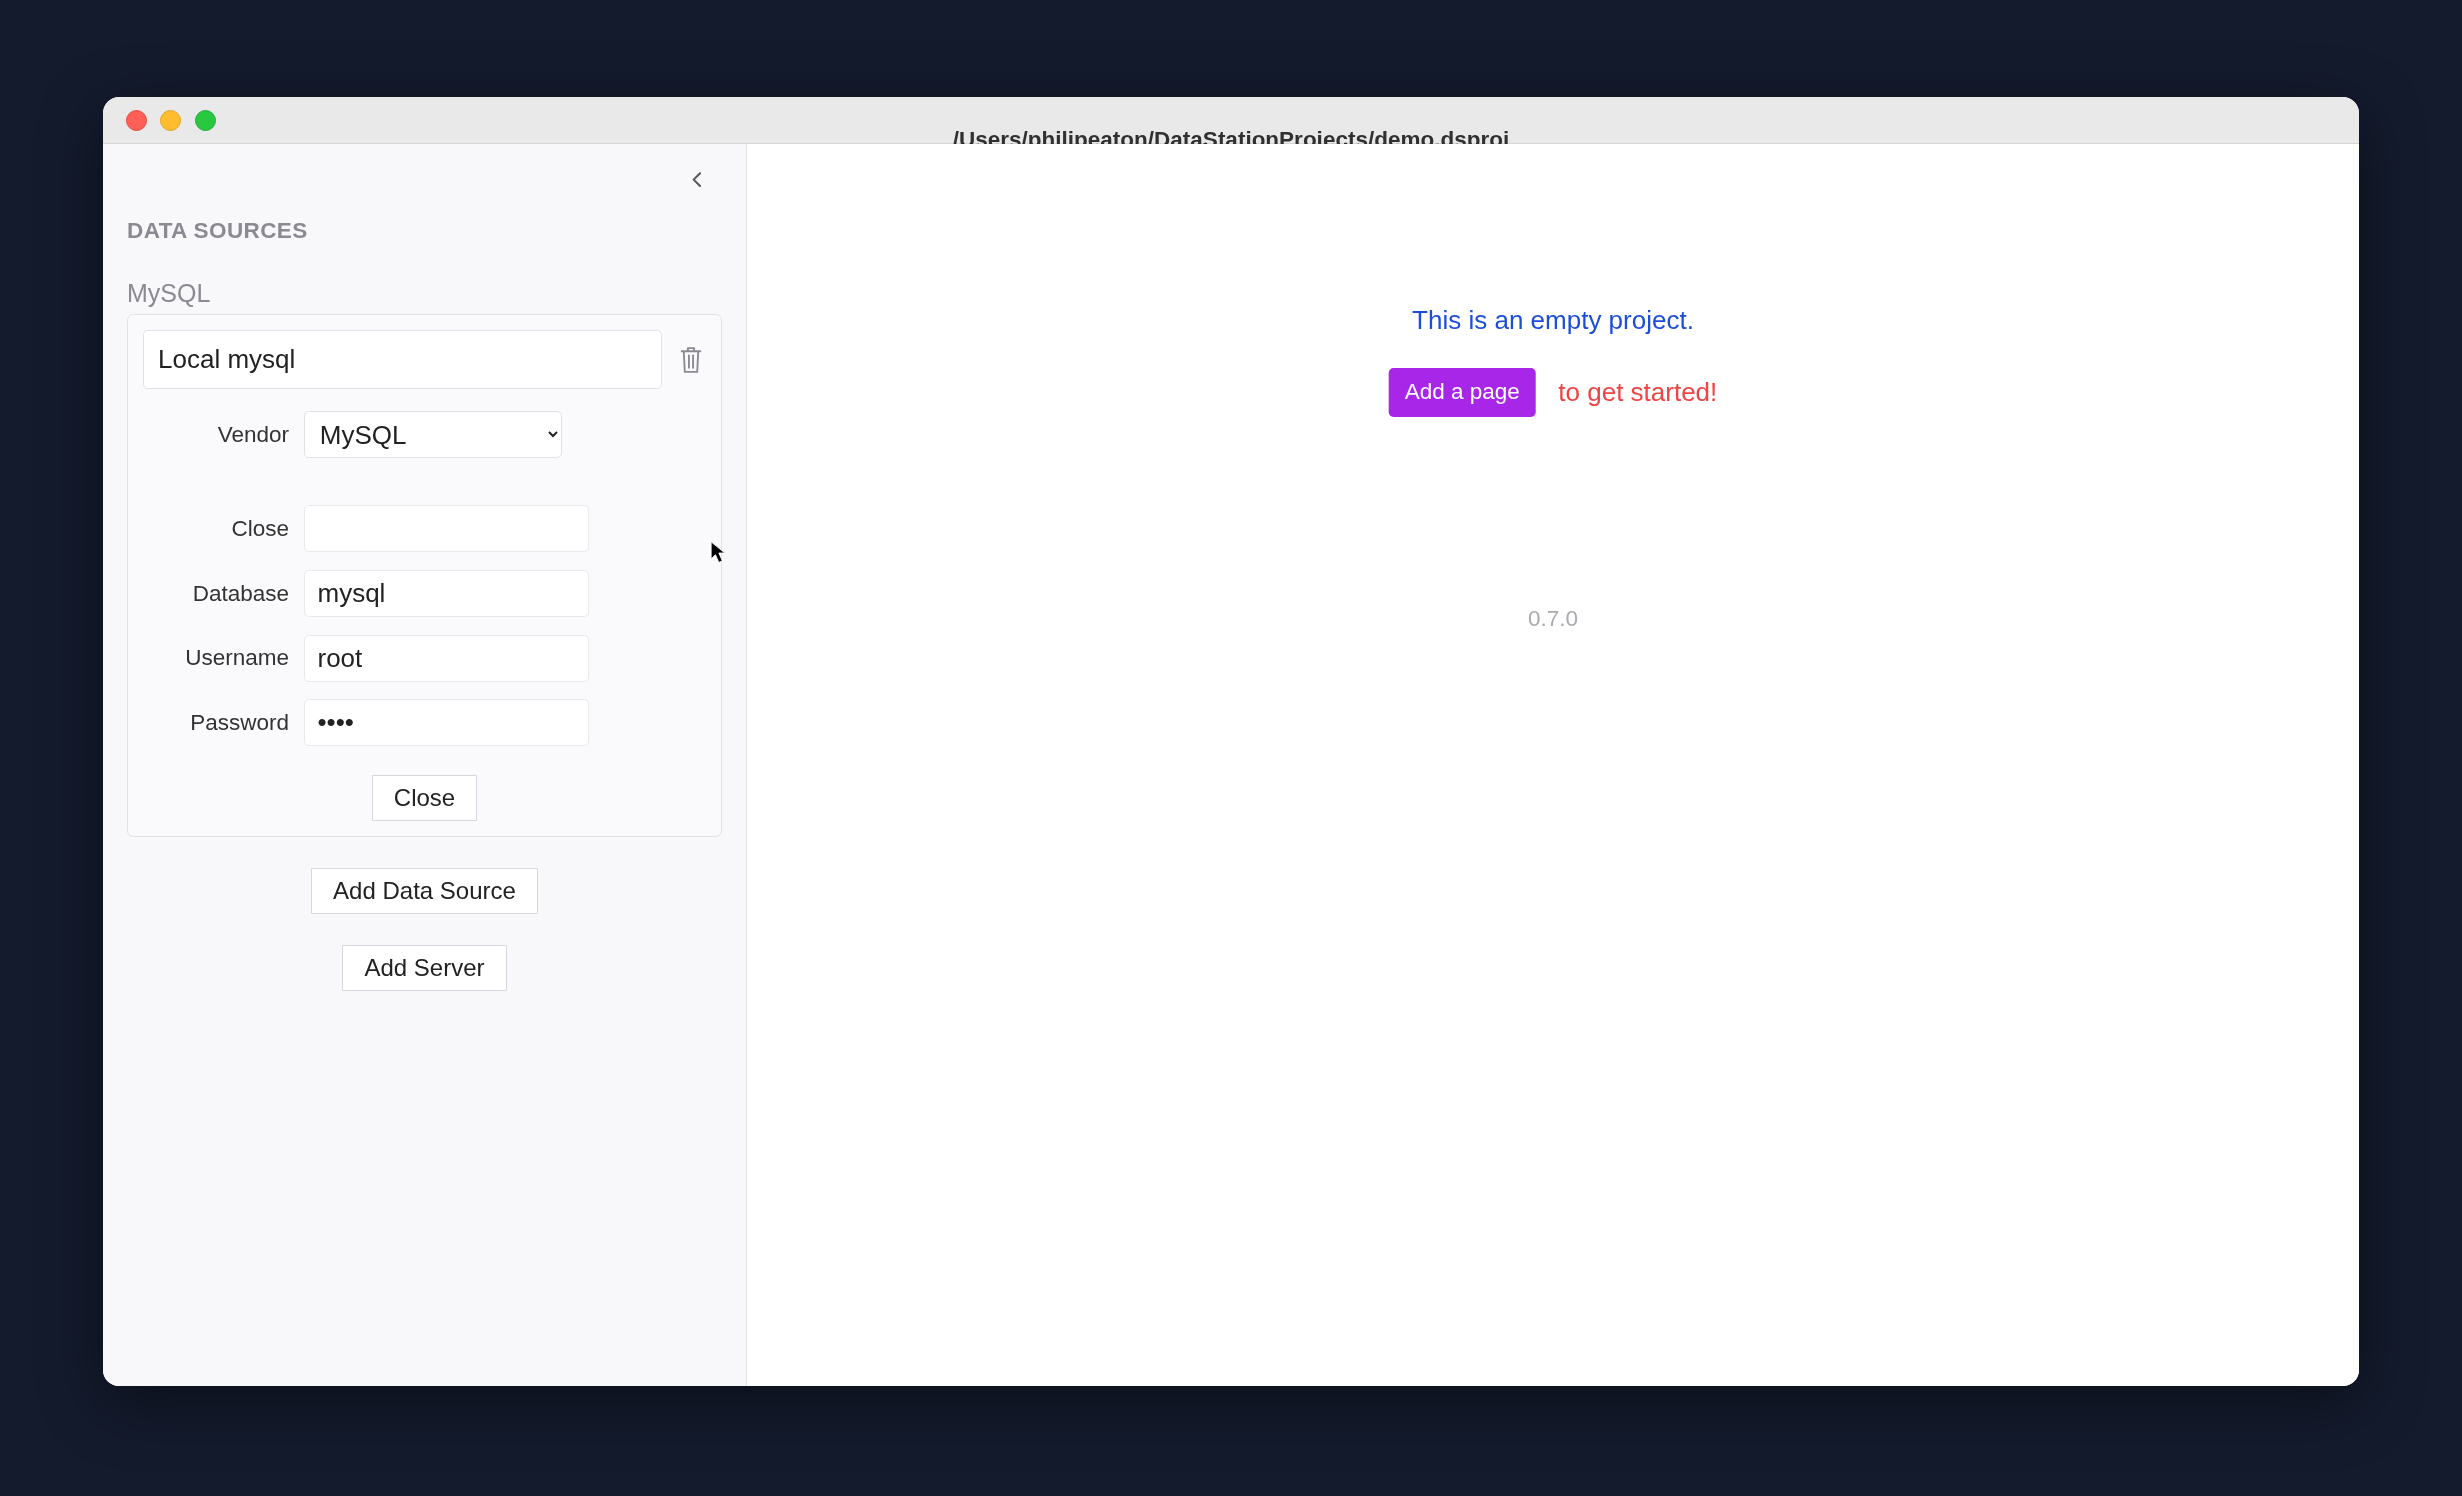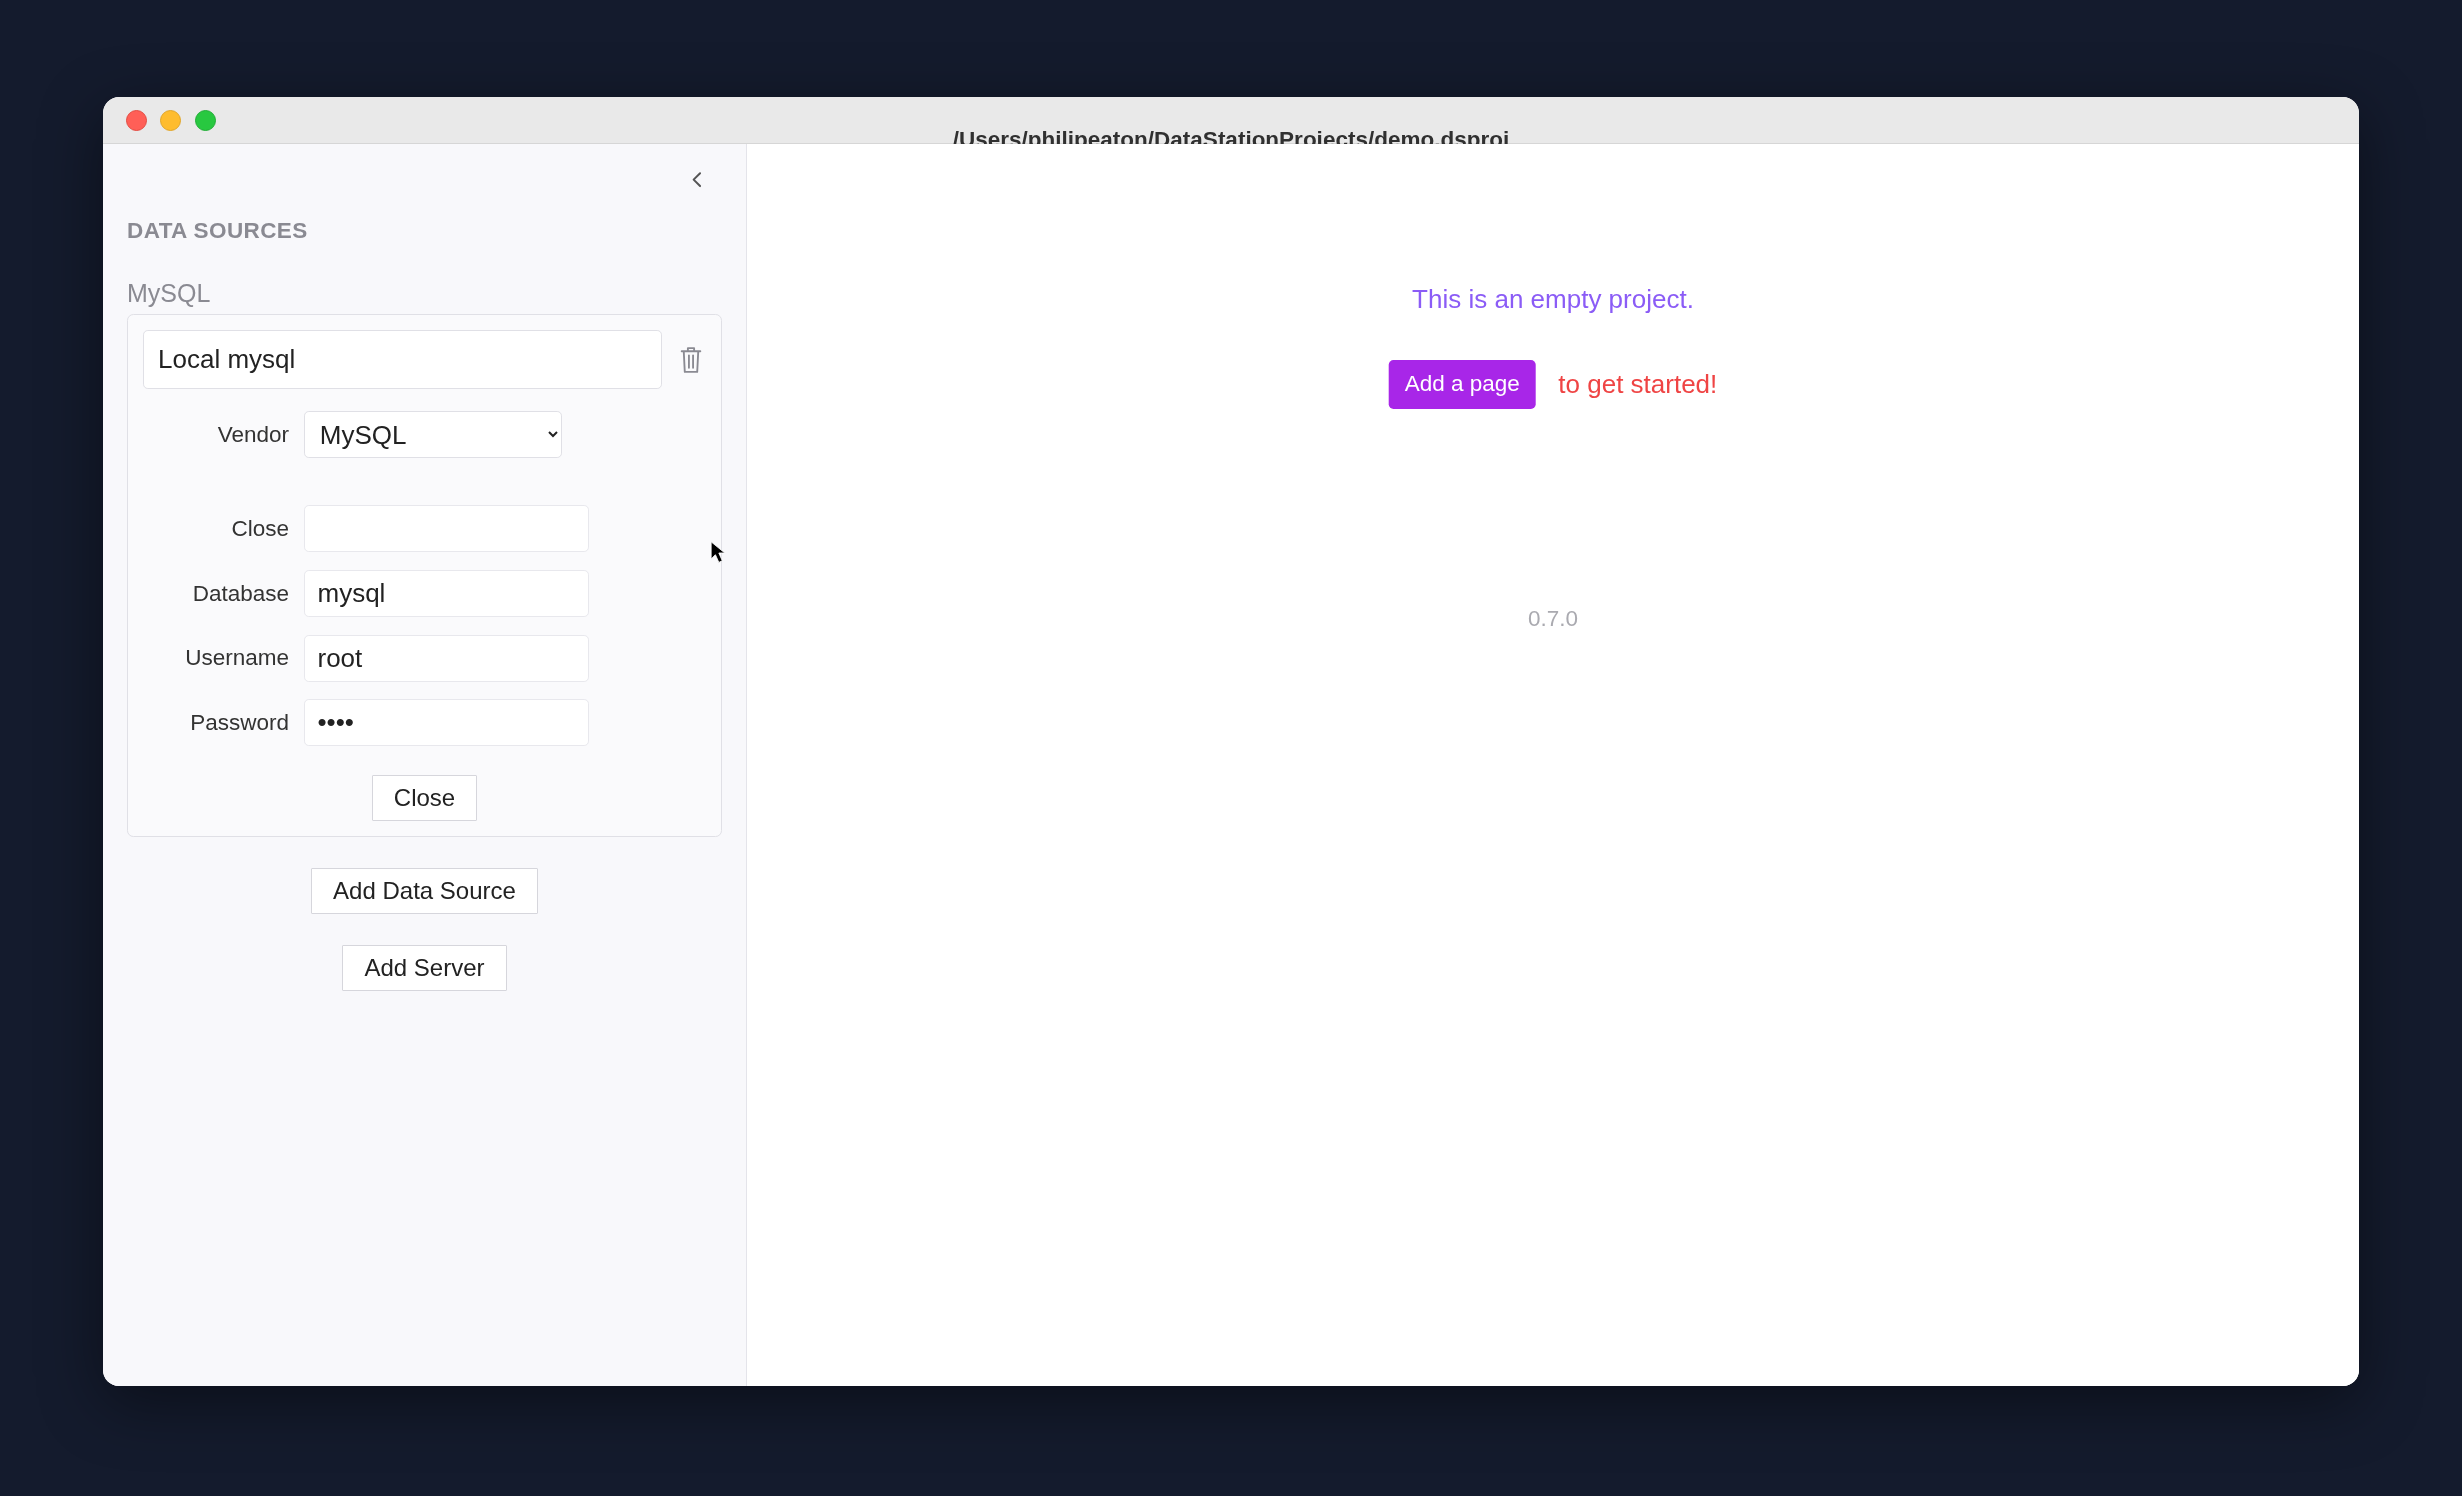--- a/index.html
+++ b/index.html
@@ -181,30 +181,30 @@
   }
   .ssh-header { margin-top: 60px; }
   .main {
     flex: 1;
     background: #ffffff;
     position: relative;
   }
   .empty-msg {
     position: absolute;
     left: 50%;
-    top: 140px;
+    top: 161px;
     transform: translateX(-50%);
     font-size: 26px;
-    color: #8b5cf6;
+    color: #1d4ed8;
     white-space: nowrap;
   }
   .add-page-row {
     position: absolute;
     left: 50%;
-    top: 216px;
+    top: 224px;
     transform: translateX(-50%);
     display: flex;
     align-items: center;
     gap: 22.5px;
     white-space: nowrap;
   }
   .add-page-btn {
     background: #a826e8;
     color: #ffffff;
     border: none;

